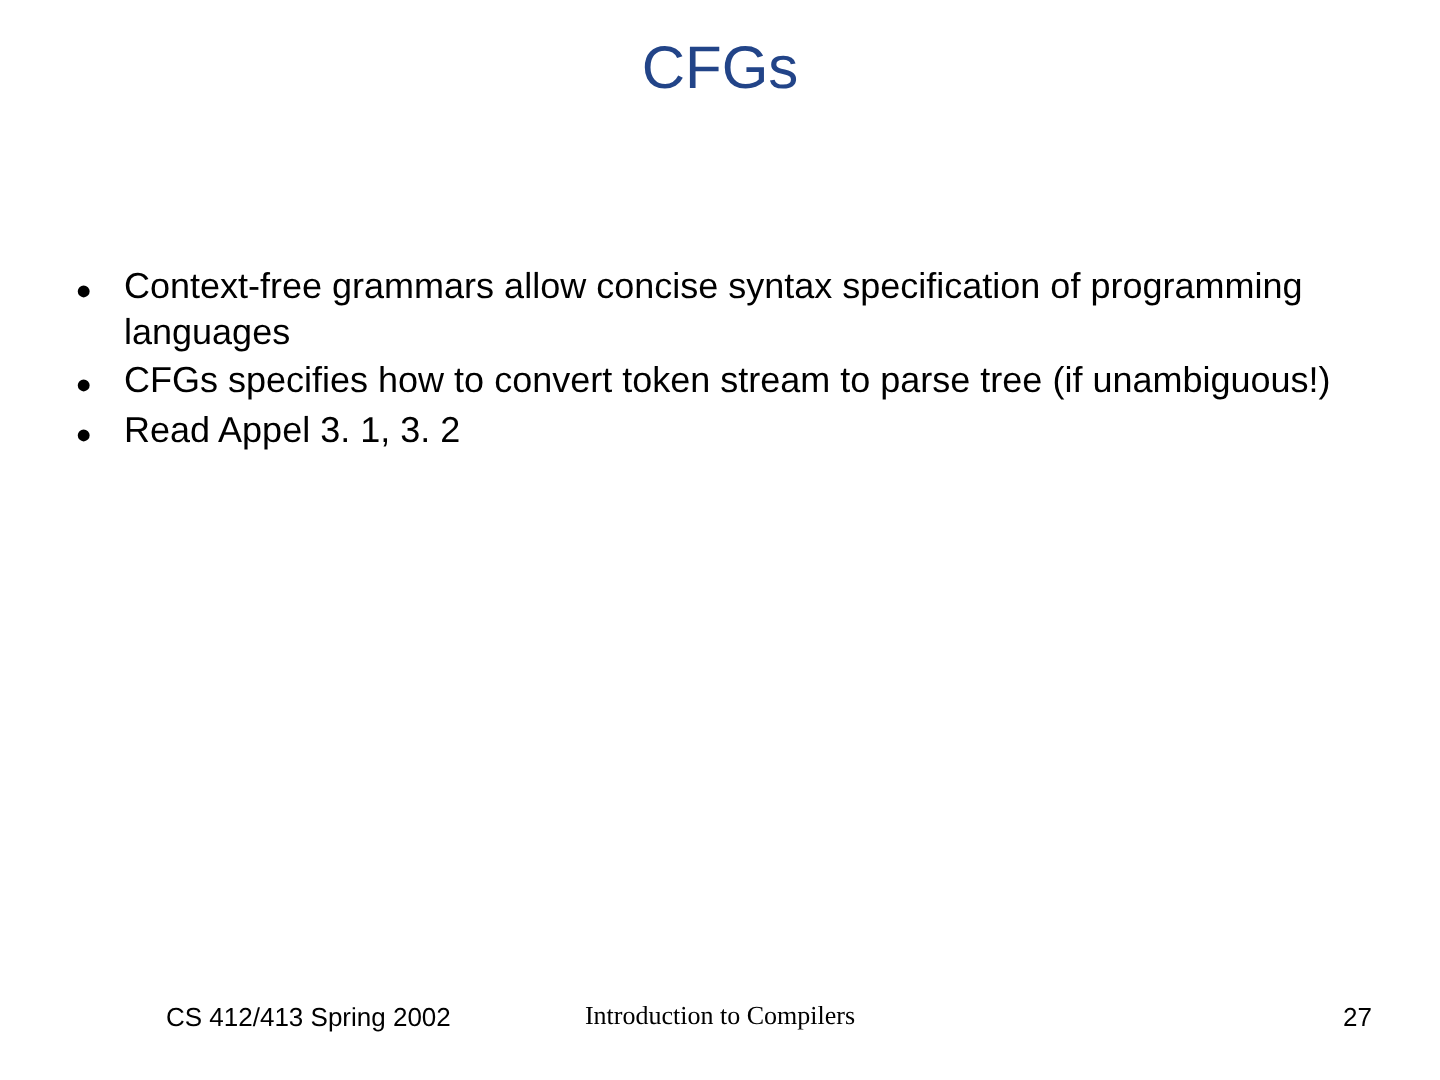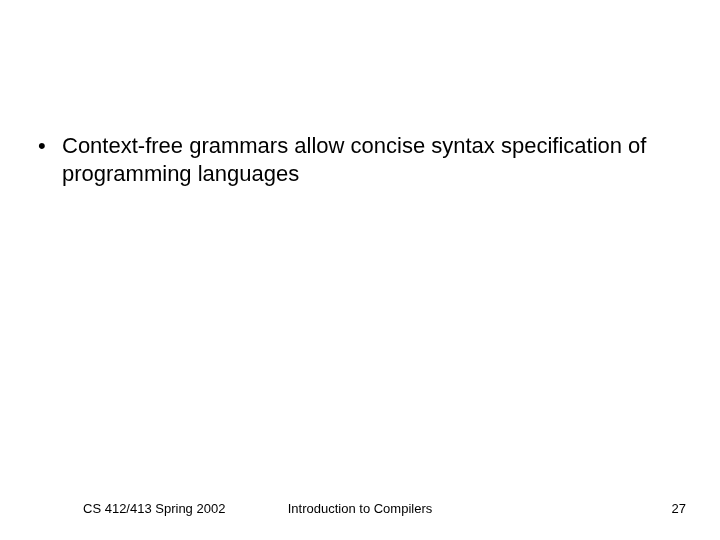--- a/index.html
+++ b/index.html
@@ -31,21 +31,21 @@
     right: 30px;
   }
   ul.bullets {
     list-style: none;
     padding: 0;
     margin: 0;
   }
   ul.bullets > li {
     position: relative;
     padding-left: 32px;
-    font-size: 22px;
+    font-size: 18px;
     line-height: 1.25;
     color: #000000;
     font-family: Verdana, Geneva, sans-serif;
     margin-bottom: 2px;
   }
   ul.bullets > li::before {
     content: "•";
     position: absolute;
     left: 8px;
     top: 0;
@@ -67,36 +67,40 @@
     left: 50px;
     bottom: 0;
     margin-left: 33px;
   }
   .footer-center {
     position: absolute;
     left: 0;
     right: 0;
     bottom: 0;
     text-align: center;
+    font-family: Liberation Serif, serif;
   }
   .footer-right {
     position: absolute;
     right: 34px;
     bottom: 0;
     margin-top: 38px;
   }
 </style>
 </head>
 <body>
 
 <div class="slide">
+  <h1 class="title">CFGs</h1>
 
   <div class="content">
     <ul class="bullets">
       <li>Context-free grammars allow concise syntax specification of programming languages</li>
+      <li>CFGs specifies how to convert token stream to parse tree (if unambiguous!)</li>
+      <li>Read Appel 3. 1, 3. 2</li>
     </ul>
   </div>
 
   <div class="footer">
     <span class="footer-left">CS 412/413   Spring 2002</span>
     <span class="footer-center">Introduction to Compilers</span>
     <span class="footer-right">27</span>
   </div>
 </div>
 

